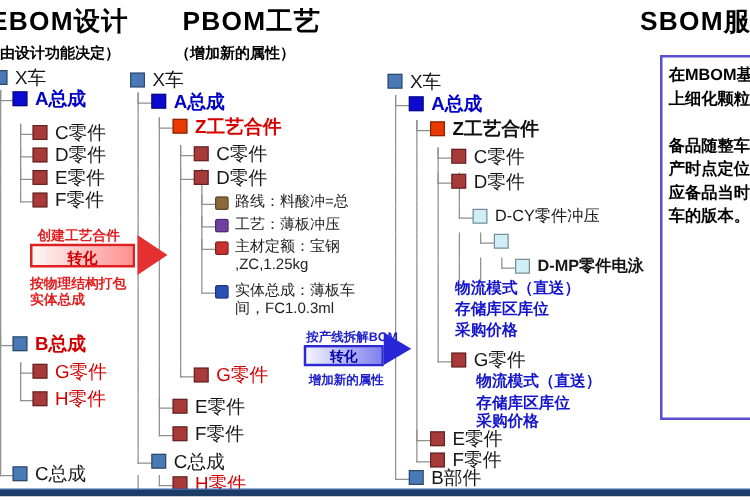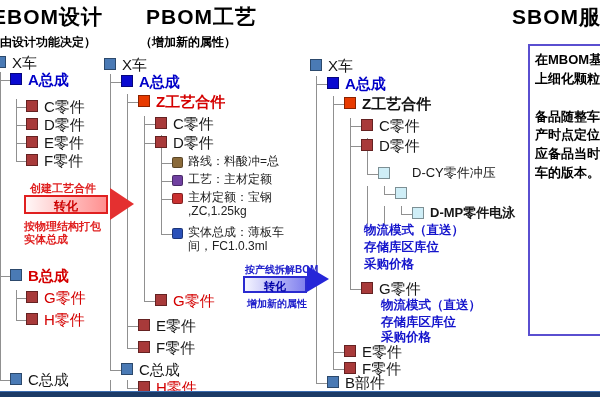--- a/index.html
+++ b/index.html
@@ -177,21 +177,21 @@
         <span class="icn" style="left: 68px; background: rgb(138, 106, 58);"></span>
         <span class="lbl detail" style="left: 84px;">路线：料酸冲=总</span>
       </div>
       <div class="trow" style="top: 173px; height: 18px;">
         <span class="guide" style="left: 6px;"></span>
         <span class="guide" style="left: 23px;"></span>
         <span class="guide" style="left: 40px;"></span>
         <span class="guide" style="left: 57px;"></span>
         <span class="elbow" style="left: 57px; width: 11px;"></span>
         <span class="icn" style="left: 68px; background: rgb(112, 64, 160);"></span>
-        <span class="lbl detail" style="left: 84px;">工艺：主材定额</span>
+        <span class="lbl detail" style="left: 84px;">工艺：薄板冲压</span>
       </div>
       <div class="trow" style="top: 191px; height: 35px;">
         <span class="guide" style="left: 6px;"></span>
         <span class="guide" style="left: 23px;"></span>
         <span class="guide" style="left: 40px;"></span>
         <span class="guide" style="left: 57px;"></span>
         <span class="elbow" style="left: 57px; width: 11px;"></span>
         <span class="icn" style="left: 68px; background: rgb(201, 48, 48);"></span>
         <span class="lbl detail" style="left: 84px;">主材定额：宝钢
 ,ZC,1.25kg</span>
@@ -271,21 +271,21 @@
         <span class="elbow" style="left: 40px; width: 11px;"></span>
         <span class="sq" style="left: 51px; background: rgb(168, 58, 58);"></span>
         <span class="lbl" style="left: 69px;">D零件</span>
       </div>
       <div class="trow" style="top: 166px; height: 20px;">
         <span class="guide" style="left: 6px;"></span>
         <span class="guide" style="left: 23px;"></span>
         <span class="guide" style="left: 40px;"></span>
         <span class="elbow" style="left: 57px; width: 11px;"></span>
         <span class="sq" style="left: 68px; background: rgb(207, 238, 247);"></span>
-        <span class="lbl small" style="left: 102px;">D-CY零件冲压</span>
+        <span class="lbl small" style="left: 86px;">D-CY零件冲压</span>
       </div>
       <div class="trow" style="top: 186px; height: 20px;">
         <span class="guide" style="left: 6px;"></span>
         <span class="guide" style="left: 23px;"></span>
         <span class="guide" style="left: 40px;"></span>
         <span class="guide" style="left: 57px;"></span>
         <span class="elbow" style="left: 74px; width: 11px;"></span>
         <span class="sq" style="left: 85px; background: rgb(207, 238, 247);"></span>
       </div>
       <div class="trow" style="top: 206px; height: 18px; font-weight: bold;">

